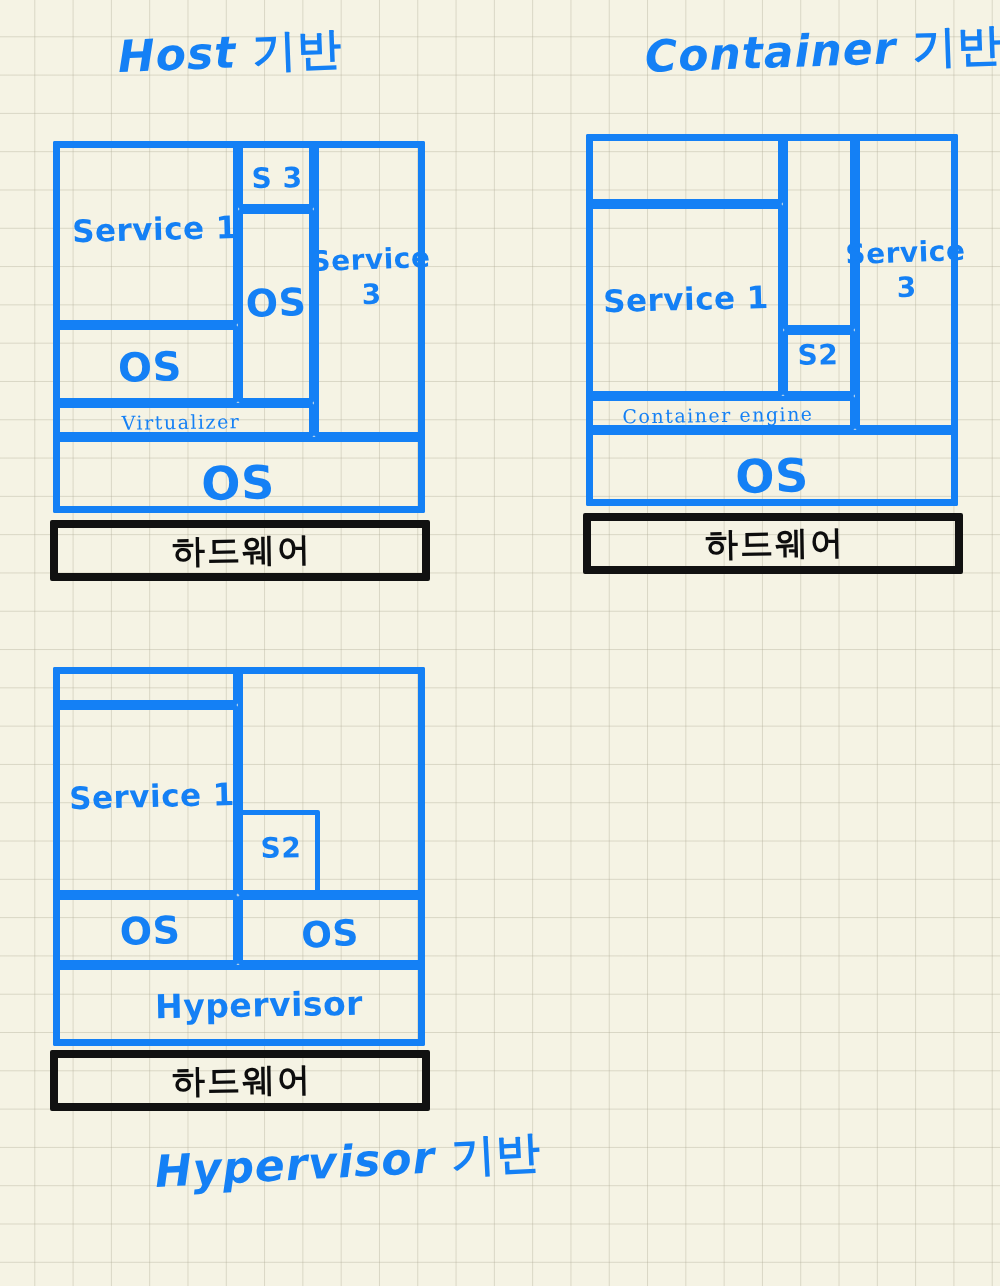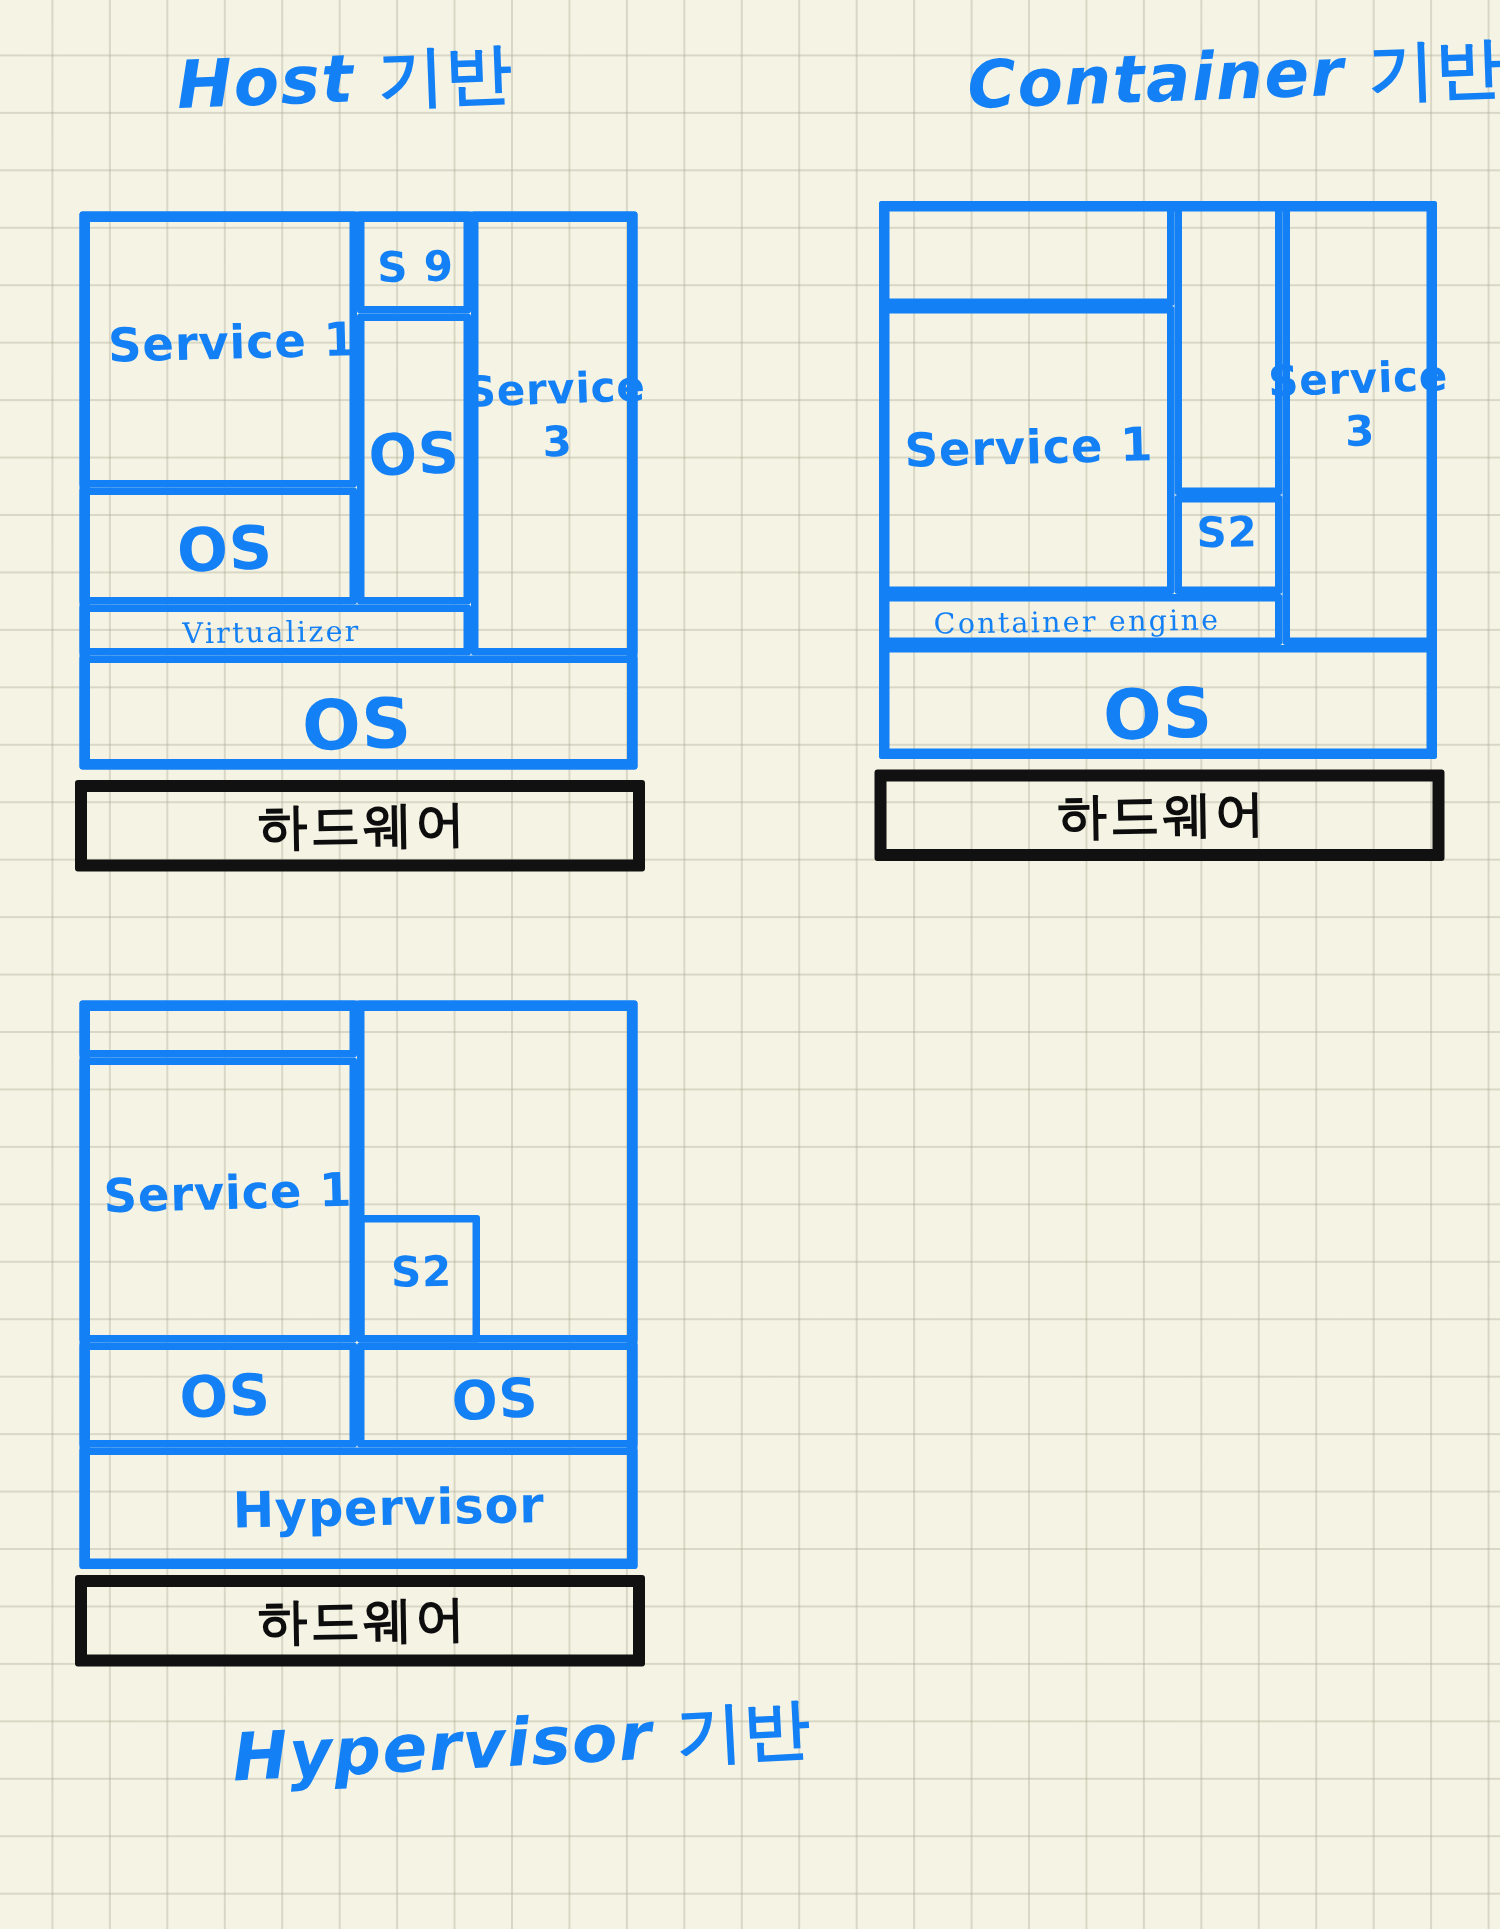--- a/index.html
+++ b/index.html
@@ -91,21 +91,21 @@
 
     <div class="box" style="left:53px; top:141px; width:372px; height:372px;"></div>
 
     <div class="box thin" style="left:53px; top:141px; width:185px; height:184px;"></div>
     <div class="lbl" style="left:155px; top:229px; font-size:31px; transform:translate(-50%,-50%) rotate(-1.5deg);">Service 1</div>
 
     <div class="box thin" style="left:53px; top:325px; width:185px; height:78px;"></div>
     <div class="lbl" style="left:150px; top:367px; font-size:40px; transform:translate(-50%,-50%) rotate(-2deg);">OS</div>
 
     <div class="box thin" style="left:238px; top:141px; width:76px; height:68px;"></div>
-    <div class="lbl" style="left:277px; top:178px; font-size:28px; transform:translate(-50%,-50%) rotate(-1deg);">S 9</div>
+    <div class="lbl" style="left:277px; top:178px; font-size:28px; transform:translate(-50%,-50%) rotate(-1deg);">S 3</div>
 
     <div class="box thin" style="left:238px; top:209px; width:76px; height:194px;"></div>
     <div class="lbl" style="left:276px; top:303px; font-size:38px; transform:translate(-50%,-50%) rotate(-2deg);">OS</div>
 
     <div class="box thin" style="left:314px; top:141px; width:111px; height:296px;"></div>
     <div class="lbl two-line" style="left:371px; top:277px; font-size:28px; transform:translate(-50%,-50%) rotate(-2deg);">Service
 3</div>
 
     <div class="box thin" style="left:53px; top:403px; width:261px; height:34px;"></div>
     <div class="lbl script" style="left:181px; top:422px; font-size:19px; transform:translate(-50%,-50%) rotate(-0.8deg);">Virtualizer</div>

